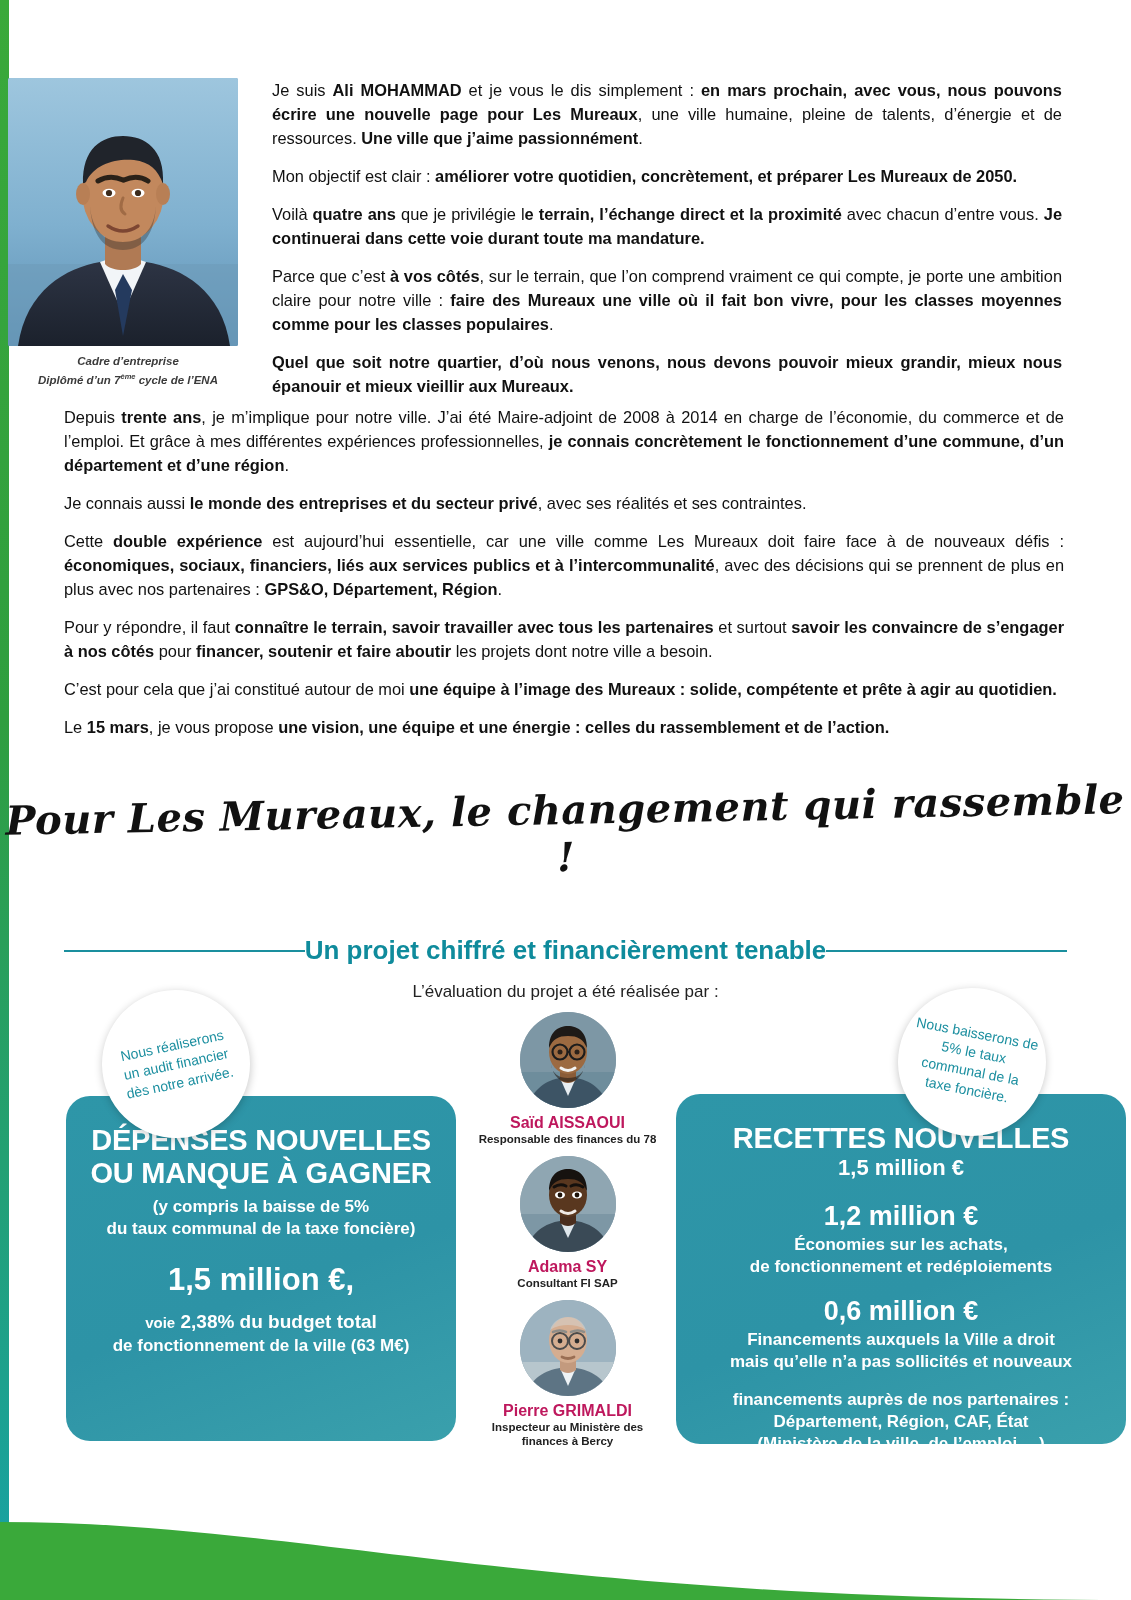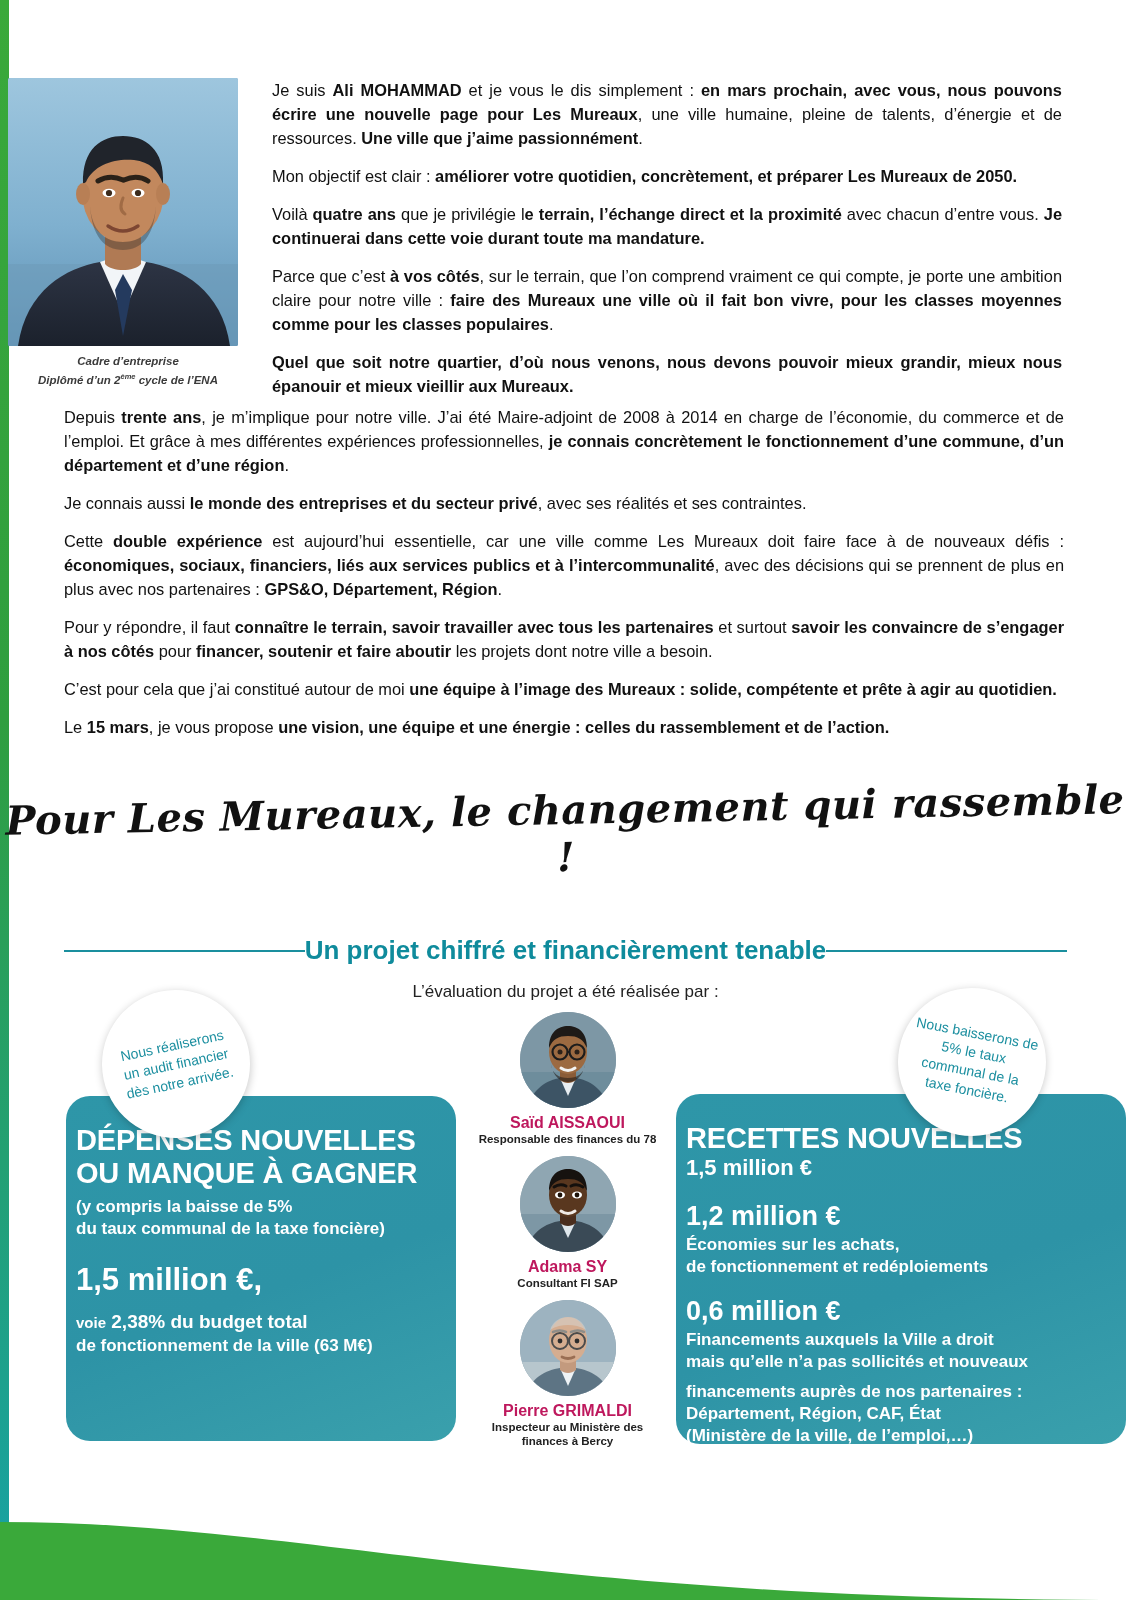--- a/index.html
+++ b/index.html
@@ -110,22 +110,22 @@
   }
   .bubble.left{ left:102px; top:990px; transform:rotate(-12deg); }
   .bubble.right{ left:898px; top:988px; transform:rotate(11deg); }
 
   
   .panel{
     position:absolute;
     background:linear-gradient(160deg,#2e96a8 0%,#2d93a6 55%,#3aa0ac 100%);
     border-radius:24px;
     color:#ffffff;
-    text-align:left;
-    padding:28px 10px;
+    text-align:center;
+    padding:28px 18px;
     z-index:3;
   }
   .panel-left{ left:66px; top:1096px; width:390px; height:345px; }
   .panel-right{ left:676px; top:1094px; width:450px; height:350px; }
 
   .p-title{
     font-size:29px; font-weight:800; line-height:33px; letter-spacing:-0.2px;
   }
   .p-sub{
     font-size:17px; font-weight:700; line-height:22px; margin-top:6px;
@@ -214,21 +214,21 @@
           <path d="M115 120 q-5 12 2 16" stroke="#a06b45" stroke-width="3" fill="none" stroke-linecap="round"></path>
 
           <path d="M100 148 q15 10 30 0" stroke="#7d4632" stroke-width="3.4" fill="none" stroke-linecap="round"></path>
 
           <path d="M82 128 C84 158 96 172 115 172 C134 172 146 158 148 128 C146 152 134 164 115 164 C96 164 84 152 82 128 Z" fill="#2b2b2b" opacity="0.35"></path>
         </g>
       </svg>
     </div>
     <div class="portrait-caption">
       <div>Cadre d’entreprise</div>
-      <div><span>Diplômé d’un 2</span><sup>ème</sup><span> cycle de l’ENA</span></div>
+      <div><span>Diplômé d’un 7</span><sup>ème</sup><span> cycle de l’ENA</span></div>
     </div>
   </div>
 
   <div class="intro-text">
     <p class="para">Je suis <b>Ali MOHAMMAD</b> et je vous le dis simplement : <b>en mars prochain, avec vous, nous pouvons écrire une nouvelle page pour Les Mureaux</b>, une ville humaine, pleine de talents, d’énergie et de ressources. <b>Une ville que j’aime passionnément</b>.</p>
     <p class="para">Mon objectif est clair : <b>améliorer votre quotidien, concrètement, et préparer Les Mureaux de 2050.</b></p>
     <p class="para">Voilà <b>quatre ans</b> que je privilégie l<b>e terrain, l’échange direct et la proximité</b> avec chacun d’entre vous. <b>Je continuerai dans cette voie durant toute ma mandature.</b></p>
     <p class="para">Parce que c’est <b>à vos côtés</b>, sur le terrain, que l’on comprend vraiment ce qui compte, je porte une ambition claire pour notre ville : <b>faire des Mureaux une ville où il fait bon vivre, pour les classes moyennes comme pour les classes populaires</b>.</p>
     <p class="para"><b>Quel que soit notre quartier, d’où nous venons, nous devons pouvoir mieux grandir, mieux nous épanouir et mieux vieillir aux Mureaux.</b></p>
   </div>
@@ -267,21 +267,21 @@
 
 <div class="panel panel-right">
   <div class="p-title">RECETTES NOUVELLES</div>
   <div class="p-big-sm">1,5 million €</div>
   <div class="p-amount">1,2 million €</div>
   <div class="p-desc">Économies sur les achats,</div>
   <div class="p-desc" style="margin-top:0">de fonctionnement et redéploiements</div>
   <div class="p-amount2">0,6 million €</div>
   <div class="p-desc">Financements auxquels la Ville a droit</div>
   <div class="p-desc" style="margin-top:0">mais qu’elle n’a pas sollicités et nouveaux</div>
-  <div class="p-desc" style="margin-top:8px">financements auprès de nos partenaires :</div>
+  <div class="p-desc" style="margin-top:16px">financements auprès de nos partenaires :</div>
   <div class="p-desc" style="margin-top:0">Département, Région, CAF, État</div>
   <div class="p-desc" style="margin-top:0">(Ministère de la ville, de l’emploi,…)</div>
 </div>
 
 <div class="experts">
 
   <div class="expert">
     <div class="expert-photo">
       <svg width="96" height="96" viewBox="0 0 96 96" xmlns="http://www.w3.org/2000/svg">
         <rect width="96" height="96" fill="#7d97a5"></rect>

